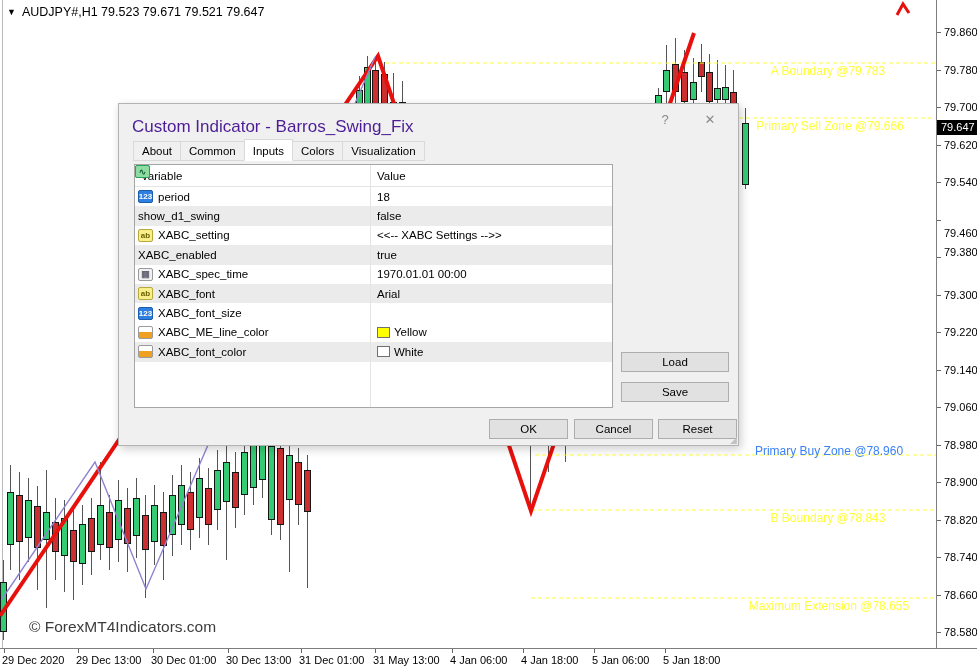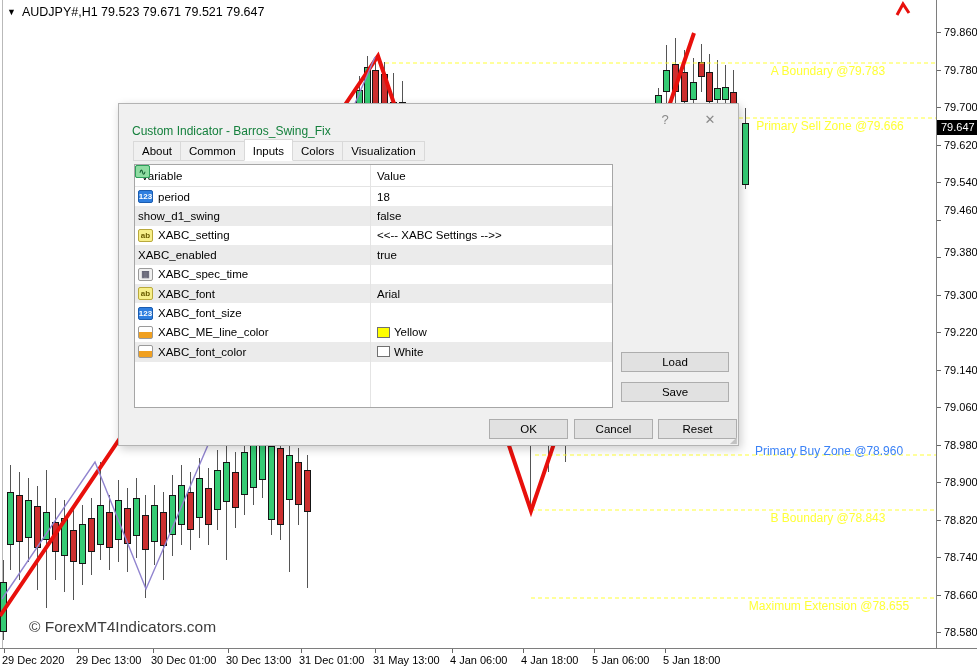--- a/index.html
+++ b/index.html
@@ -20,21 +20,21 @@
   .hdr .tri{font-size:9px;vertical-align:1px;margin-right:6px;}
   .cpy{position:absolute;left:29px;top:618px;font-size:15.5px;color:#3c3c3c;z-index:3;}
   .candle-layer{position:absolute;left:0;top:0;width:936px;height:648px;z-index:1;}
   .wick{position:absolute;width:1px;background:#555;}
   .cbody{position:absolute;width:7px;border:1px solid #151515;box-sizing:border-box;}
   svg.overlay{position:absolute;left:0;top:0;z-index:2;pointer-events:none;}
   .lvl{position:absolute;transform:translateX(-50%);font-size:12px;color:#ffff37;white-space:nowrap;z-index:2;}
   
   .dlg{position:absolute;left:118px;top:103px;width:621px;height:343px;background:#f0f0f0;
        border:1px solid #b3b3b3;box-sizing:border-box;z-index:10;box-shadow:2px 3px 9px rgba(0,0,0,.20);}
-  .dlg-title{position:absolute;left:13px;top:20px;font-size:12px;color:#15803d;}
+  .dlg-title{position:absolute;left:13px;top:13px;font-size:17px;color:#4c1d95;}
   .dlg-sys{position:absolute;top:7px;width:20px;height:18px;text-align:center;line-height:18px;
            font-size:13px;color:#8a8a8a;cursor:pointer;}
   .dlg-help{left:536px;}
   .dlg-close{left:581px;}
   .tabs{position:absolute;left:14px;top:36px;display:flex;align-items:flex-end;height:21px;}
   .tab{font-size:11.5px;color:#000;background:#f0f0f0;border:1px solid #d9d9d9;
        padding:3px 8px;margin-right:-1px;position:relative;cursor:pointer;}
   .tab.active{background:#fff;border-bottom-color:#fff;padding-top:5px;z-index:2;}
   .tbl{position:absolute;left:15px;top:60px;width:479px;height:244px;background:#fff;
        border:1px solid #a6a6a6;box-sizing:border-box;overflow:hidden;font-size:11.5px;}
@@ -205,21 +205,21 @@
       <div class="p-lbl" style="top: 26px;">79.860</div>
       <div class="p-tick" style="top: 69.5px;"></div>
       <div class="p-lbl" style="top: 63.5px;">79.780</div>
       <div class="p-tick" style="top: 107px;"></div>
       <div class="p-lbl" style="top: 101px;">79.700</div>
       <div class="p-tick" style="top: 144.5px;"></div>
       <div class="p-lbl" style="top: 138.5px;">79.620</div>
       <div class="p-tick" style="top: 182px;"></div>
       <div class="p-lbl" style="top: 176px;">79.540</div>
       <div class="p-tick" style="top: 219.5px;"></div>
-      <div class="p-lbl" style="top: 204px;">79.460</div>
+      <div class="p-lbl" style="top: 227px;">79.460</div>
       <div class="p-tick" style="top: 257px;"></div>
       <div class="p-lbl" style="top: 246px;">79.380</div>
       <div class="p-tick" style="top: 294.5px;"></div>
       <div class="p-lbl" style="top: 288.5px;">79.300</div>
       <div class="p-tick" style="top: 332px;"></div>
       <div class="p-lbl" style="top: 326px;">79.220</div>
       <div class="p-tick" style="top: 369.5px;"></div>
       <div class="p-lbl" style="top: 363.5px;">79.140</div>
       <div class="p-tick" style="top: 407px;"></div>
       <div class="p-lbl" style="top: 401px;">79.060</div>
@@ -313,20 +313,23 @@
             </div>
             <div class="c-val">
               <span>true</span>
             </div>
           </div>
           <div class="trow">
             <div class="c-var">
               <span class="ric time">▦</span>
               <span>XABC_spec_time</span>
             </div>
+            <div class="c-val">
+              <span>1970.01.01 00:00</span>
+            </div>
           </div>
           <div class="trow alt">
             <div class="c-var">
               <span class="ric text">ab</span>
               <span>XABC_font</span>
             </div>
             <div class="c-val">
               <span>Arial</span>
             </div>
           </div>

